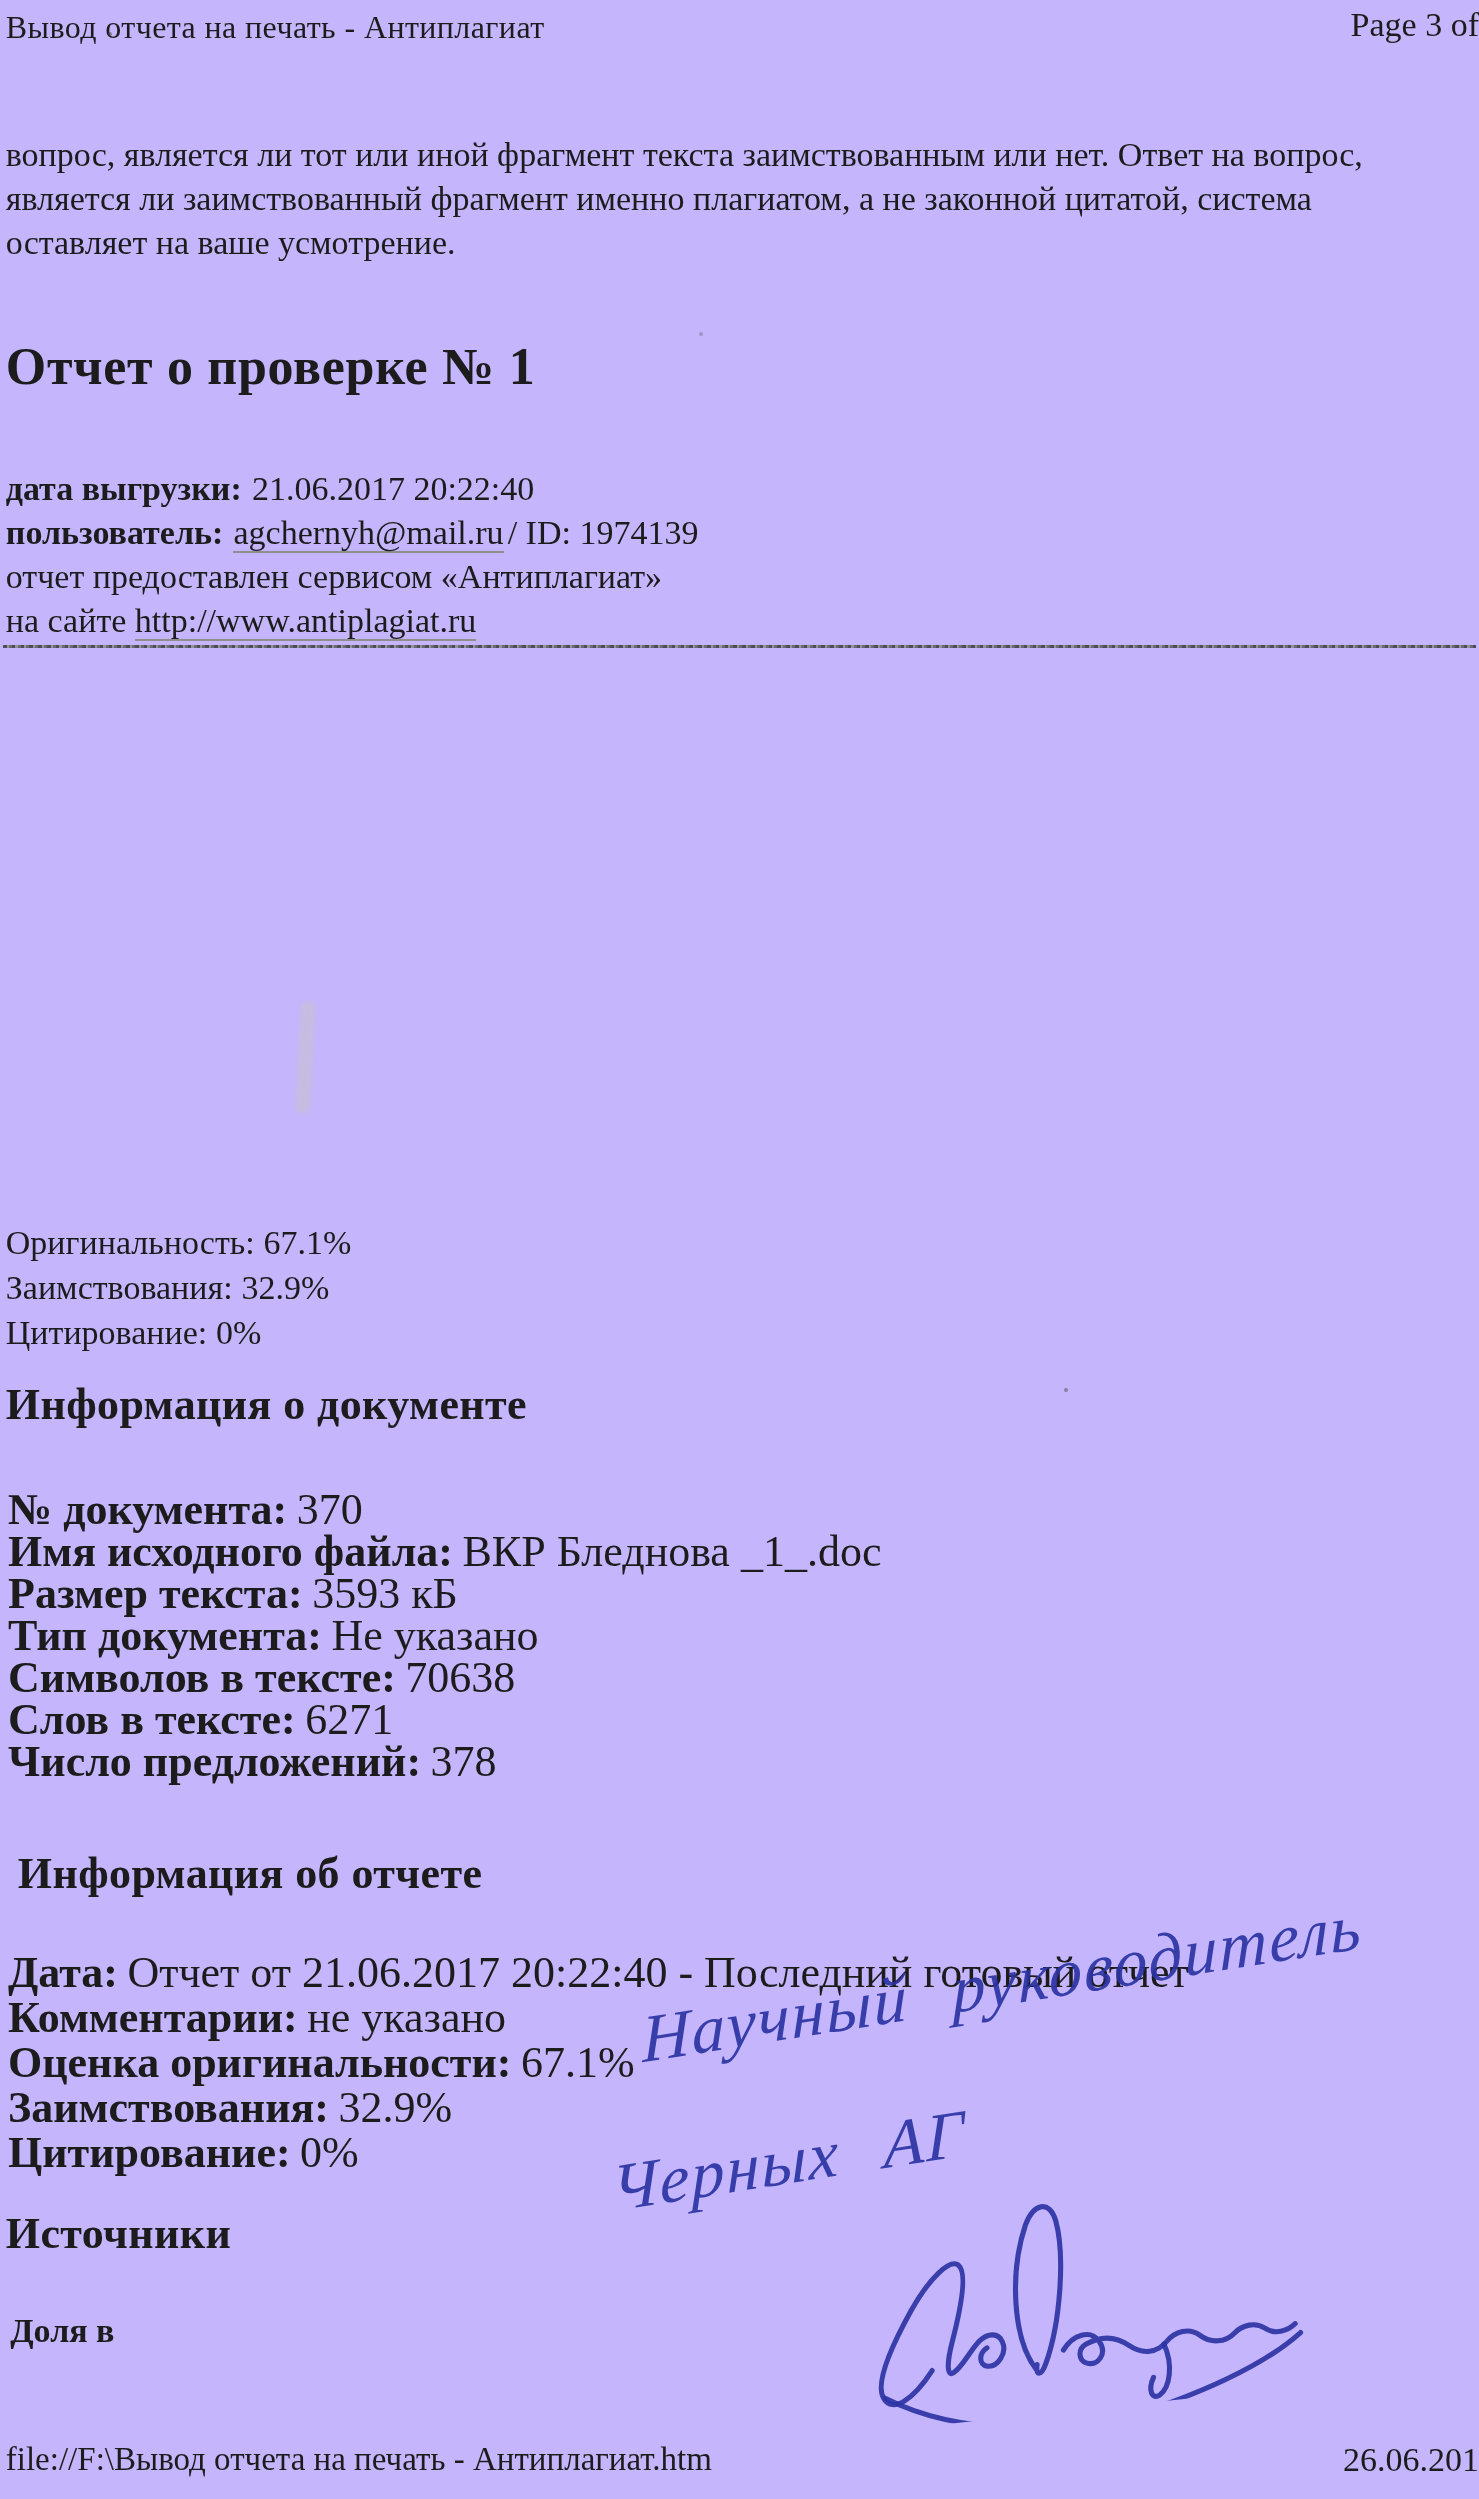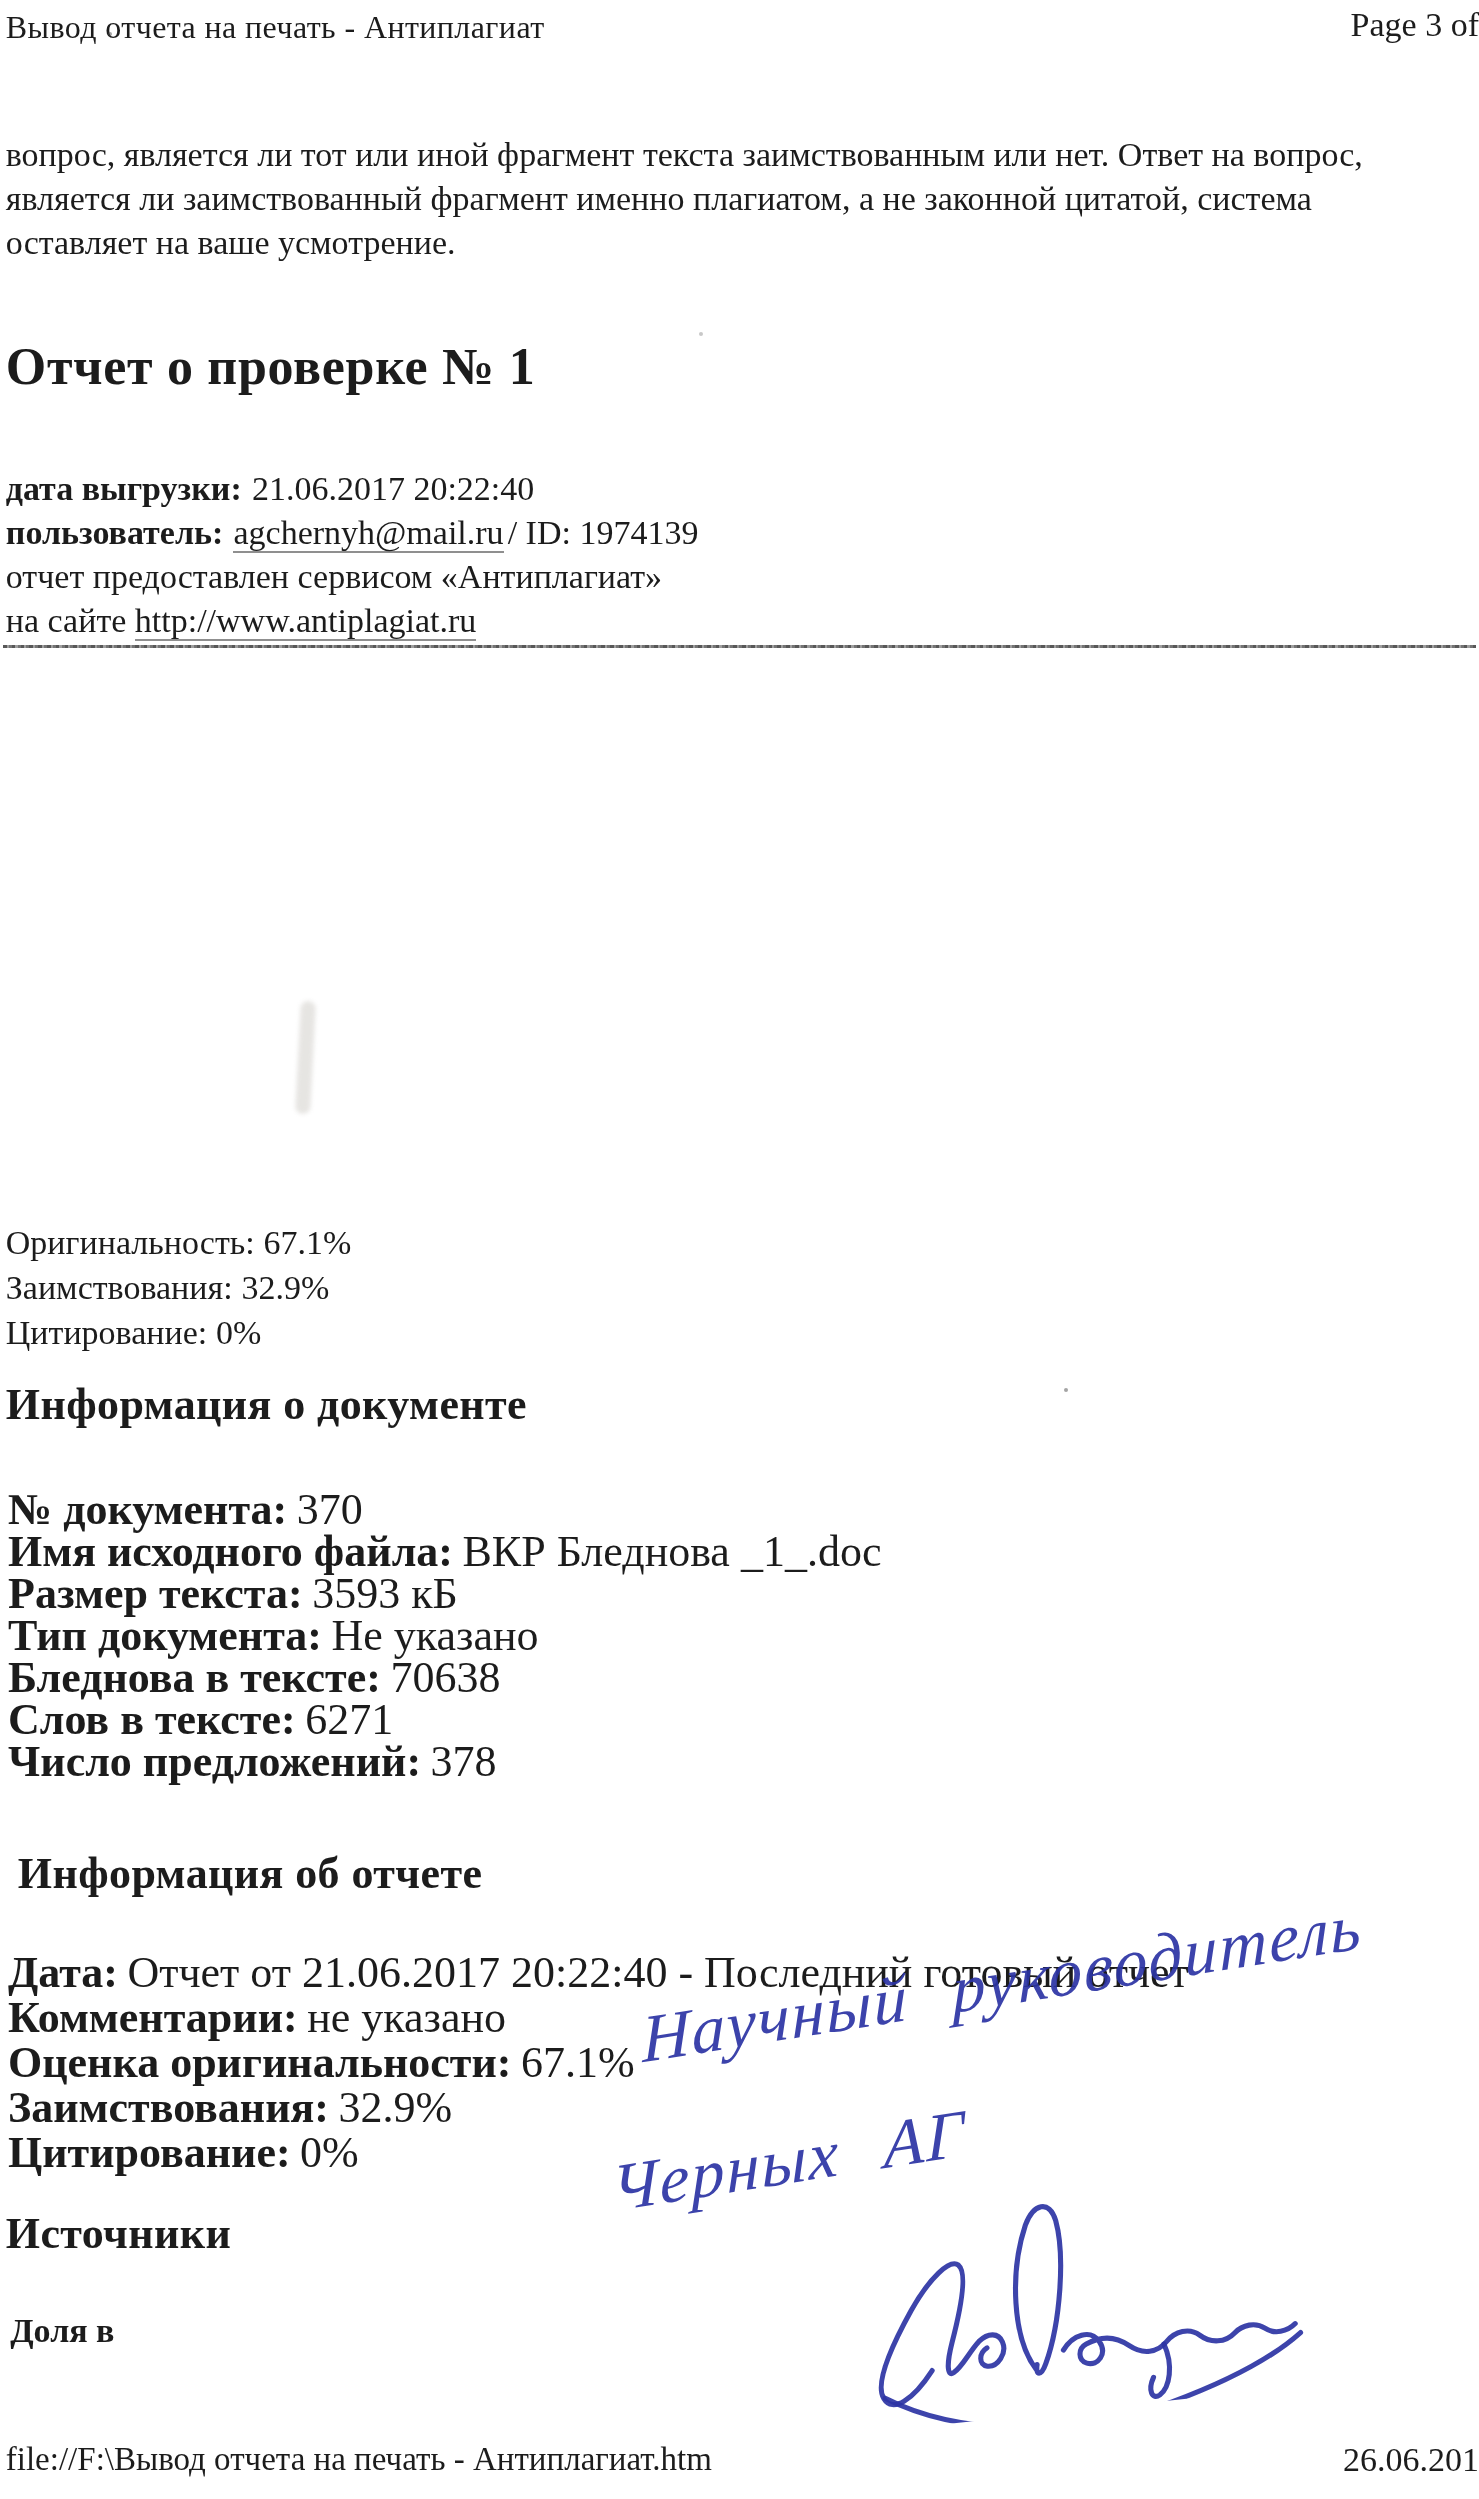--- a/index.html
+++ b/index.html
@@ -1,20 +1,20 @@
 <!DOCTYPE html>
 <html lang="ru" style="--ink: #2c34a4;font-size:11.7px"><head>
 <meta charset="utf-8">
 <style>
   html,body{margin:0;padding:0;background:#e9e9e6;}
   .page{
     position:relative;
     width:1479px;height:2500px;
     margin:0 auto;
-    background:#ffffff;
+    background:#c4b5fd;
     overflow:hidden;
     color:#1c1c1c;
     font-family:"Liberation Serif", serif;
   }
   .abs{position:absolute;}
   
   .hdr-title{left:5.8px;top:8.8px;font-size:32px;letter-spacing:0.4px;white-space:nowrap;}
   .hdr-page{right:0;top:5.8px;font-size:34px;white-space:nowrap;}
   
   .intro{left:5.8px;top:133px;font-size:34px;line-height:44px;white-space:nowrap;}
@@ -115,21 +115,21 @@
     <div><span class="lbl">Заимствования:</span><span>32.9%</span></div>
     <div><span class="lbl">Цитирование:</span><span>0%</span></div>
   </div>
 
   <div class="abs h2 h2-doc">Информация о документе</div>
   <div class="abs rows rows-doc">
     <div><b>№ документа:</b><span>370</span></div>
     <div><b>Имя исходного файла:</b><span>ВКР Бледнова _1_.doc</span></div>
     <div><b>Размер текста:</b><span>3593 кБ</span></div>
     <div><b>Тип документа:</b><span>Не указано</span></div>
-    <div><b>Бледнова в тексте:</b><span>70638</span></div>
+    <div><b>Символов в тексте:</b><span>70638</span></div>
     <div><b>Слов в тексте:</b><span>6271</span></div>
     <div><b>Число предложений:</b><span>378</span></div>
   </div>
 
   <div class="abs h2 h2-rep">Информация об отчете</div>
   <div class="abs rows rows-rep">
     <div><b>Дата:</b><span>Отчет от 21.06.2017 20:22:40 - Последний готовый отчет</span></div>
     <div><b>Комментарии:</b><span>не указано</span></div>
     <div><b>Оценка оригинальности:</b><span>67.1%</span></div>
     <div><b>Заимствования:</b><span>32.9%</span></div>

